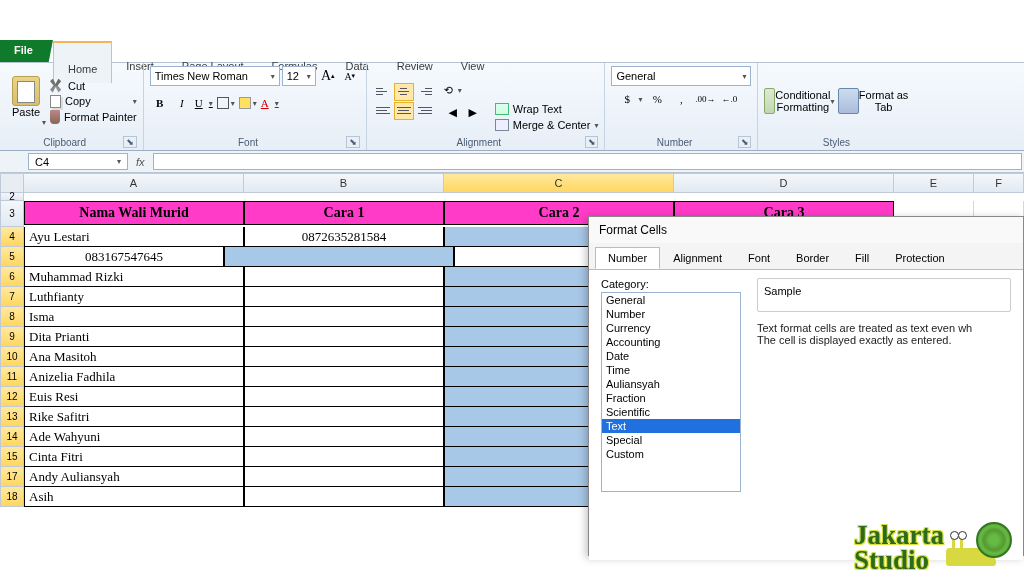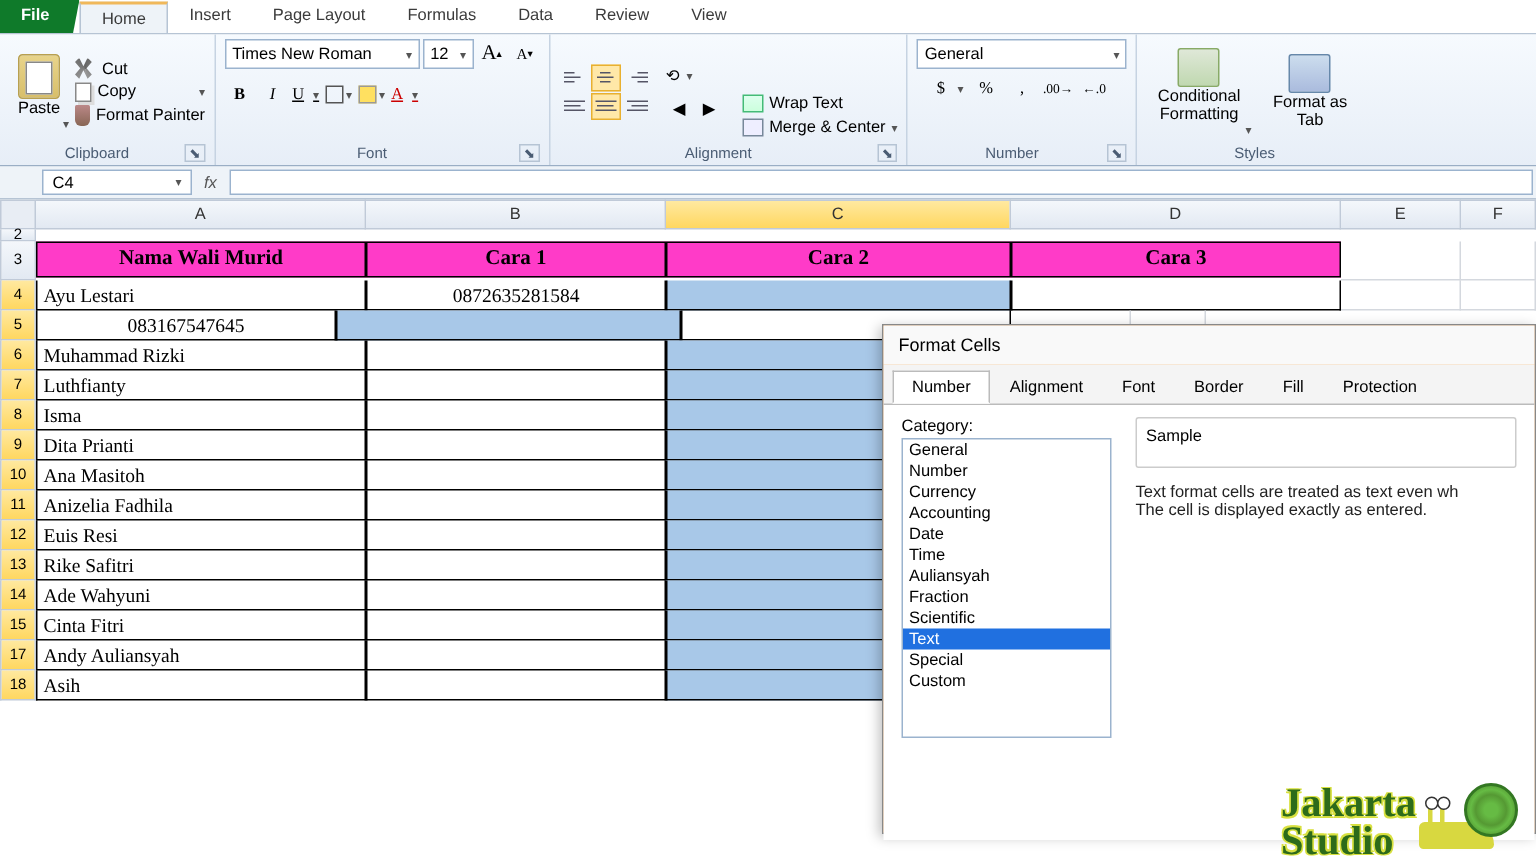--- a/index.html
+++ b/index.html
@@ -1,20 +1,20 @@
 <!DOCTYPE html>
 <html><head>
 <meta charset="utf-8">
 <style>
 * { box-sizing: border-box; margin: 0; padding: 0; }
 body { font-family: "Segoe UI", Tahoma, sans-serif; font-size: 11px; background: #fff; width: 1024px; height: 576px; overflow: hidden; position: relative; }
 
 
-.tabs { display: flex; align-items: stretch; height: 23px; background: #fff; border-bottom: 1px solid #b6c4d4; }
-.tab { padding: 4px 14px; color: #3b3b3b; cursor: default; }
+.tabs { display: flex; align-items: stretch; height: 23px; background: #fff; border-bottom: 1px solid #b6c4d4; margin-top: 40px; }
+.tab { padding: 20px 14px; color: #3b3b3b; cursor: default; }
 .file-tab { background: #0f7a2a; color: #fff; font-weight: bold; clip-path: polygon(0 0, 100% 0, 92% 100%, 0 100%); padding: 4px 20px 4px 14px; }
 .tab.active { background: #eef3f8; border: 1px solid #b6c4d4; border-bottom: none; border-top: 2px solid #f0b85a; margin-top: 1px; }
 
 .ribbon { display: flex; background: linear-gradient(#f6fafe,#e7eef7); height: 88px; border-bottom: 1px solid #9aaec5; }
 .group { border-right: 1px solid #c6d3e2; padding: 3px 6px 2px; display: flex; flex-direction: column; justify-content: space-between; }
 .group-label { text-align: center; font-size: 10px; color: #4a5c73; padding-top: 1px; }
 .group-body { display: flex; gap: 4px; align-items: center; flex: 1; }
 
 
 .paste-btn { display: flex; flex-direction: column; align-items: center; width: 40px; }
@@ -54,21 +54,21 @@
 .wm-row { display: flex; align-items: center; gap: 4px; }
 .wrap-icon { width: 14px; height: 12px; border: 1px solid #4b7; background: linear-gradient(#dfe,#cfd); }
 .merge-icon { width: 14px; height: 12px; border: 1px solid #789; background: #eef; }
 
 
 .num-col { display: flex; flex-direction: column; gap: 3px; }
 .combo.num-format { width: 140px; }
 .num-row { display: flex; gap: 4px; }
 
 
-.big-btn { display: flex; flex-direction: column; align-items: center; width: 70px; font-size: 11px; text-align: center; }
+.big-btn { display: flex; flex-direction: row; align-items: center; width: 70px; font-size: 11px; text-align: center; }
 .big-icon { width: 28px; height: 26px; border: 1px solid #8a6; background: linear-gradient(#dfe8d8,#c0d8b0); border-radius: 2px; }
 .big-icon.table { background: linear-gradient(#cde,#abd); border-color: #68a; }
 
 
 .formula-bar { display: flex; height: 22px; border-bottom: 1px solid #b6c4d4; align-items: stretch; background: #eef3f8; }
 .name-box { width: 100px; border: 1px solid #9bb3ce; background: #fff; display: flex; align-items: center; padding: 0 6px; margin: 2px 2px 2px 28px; }
 .fx { font-style: italic; color: #555; padding: 0 6px; display: flex; align-items: center; }
 .fx-input { flex: 1; border: 1px solid #9bb3ce; background: #fff; margin: 2px; }
 
 

